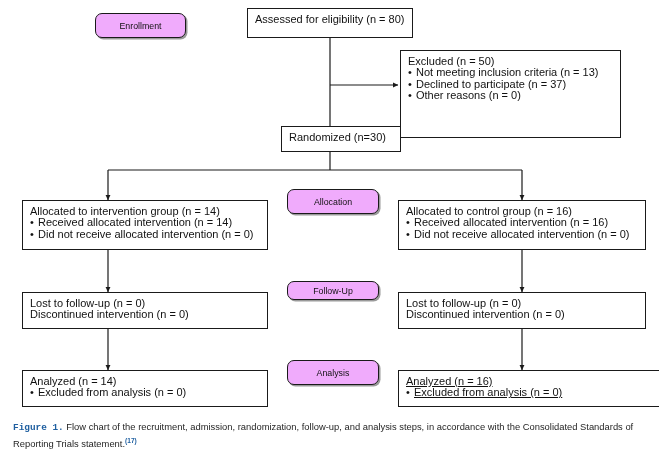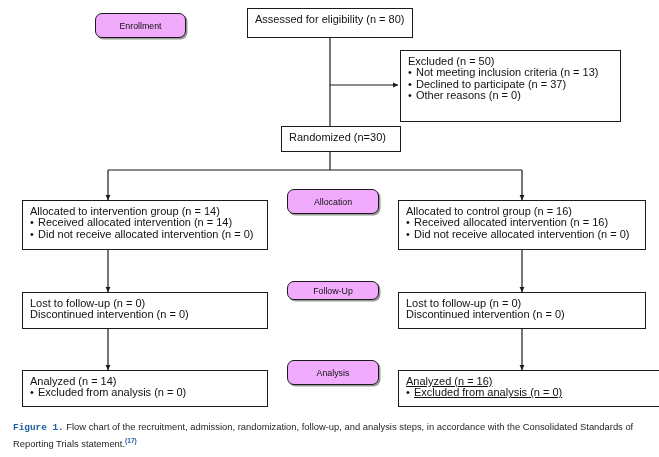--- a/index.html
+++ b/index.html
@@ -91,21 +91,21 @@
   }
   #caption .ref {
     font-size: 6.6px;
     vertical-align: super;
     color: #1f5fa0;
     font-weight: bold;
   }
 
   
   #node-eligibility { left: 247px; top: 8px;   width: 166px; height: 30px; }
-  #node-excluded    { left: 400px; top: 50px;  width: 221px; height: 72px; }
+  #node-excluded    { left: 400px; top: 50px;  width: 221px; height: 88px; }
   #node-randomized  { left: 281px; top: 126px; width: 120px; height: 26px; }
   #node-alloc-left  { left: 22px;  top: 200px; width: 246px; height: 50px; }
   #node-alloc-right { left: 398px; top: 200px; width: 248px; height: 50px; }
   #node-fup-left    { left: 22px;  top: 292px; width: 246px; height: 37px; }
   #node-fup-right   { left: 398px; top: 292px; width: 248px; height: 37px; }
   #node-ana-left    { left: 22px;  top: 370px; width: 246px; height: 37px; }
   #node-ana-right   { left: 398px; top: 370px; width: 268px; height: 37px; text-decoration: underline; }
 
   #stage-enrollment { left: 95px;  top: 13px;  width: 91px; height: 25px; }
   #stage-allocation { left: 287px; top: 189px; width: 92px; height: 25px; }

